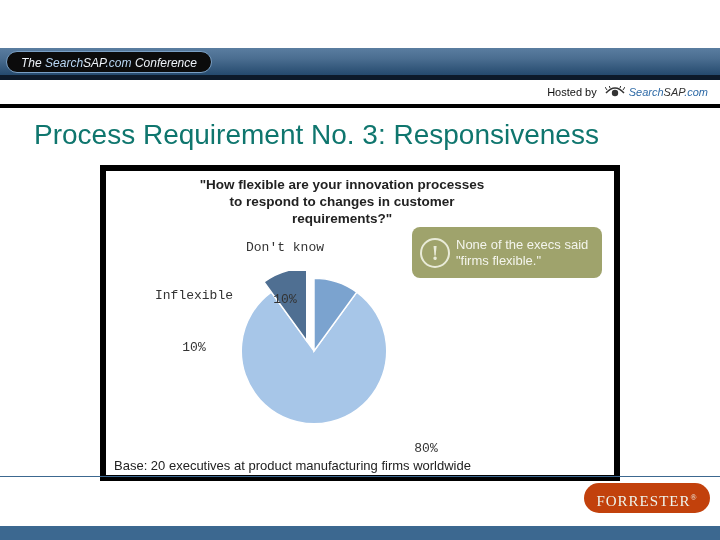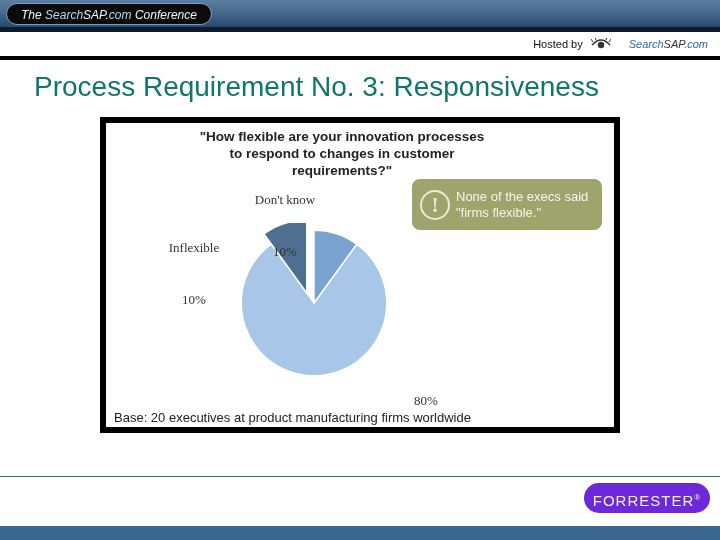--- a/index.html
+++ b/index.html
@@ -10,20 +10,21 @@
     font-family: Verdana, Geneva, sans-serif;
     position: relative;
     overflow: hidden;
   }
   .topbar {
     width: 100%;
     height: 32px;
     background: linear-gradient(#5a7da0 0%, #4a6d90 40%, #254a6e 100%);
     border-bottom: 5px solid #0d1a2a;
     position: relative;
+    margin-top: 48px;
   }
   .topbar-pill {
     position: absolute;
     left: 6px;
     top: 3px;
     height: 22px;
     padding: 0 14px;
     background: #0b0b0b;
     border: 1px solid #7aa0c5;
     border-radius: 11px;
@@ -42,21 +43,21 @@
     align-items: center;
     justify-content: flex-end;
     padding-right: 12px;
     gap: 8px;
     font-size: 11px;
     color: #111;
   }
   .hosted-logo {
     display: flex;
     align-items: center;
-    gap: 18px;
+    gap: 4px;
     font-style: italic;
     font-size: 11px;
     color: #333;
   }
   .hosted-logo .hl { color: #2e6aa6; }
   .eye-icon { display: inline-block; }
   .title {
     padding: 10px 34px 8px 34px;
     font-family: Verdana, Geneva, sans-serif;
     font-size: 28px;
@@ -116,21 +117,21 @@
   .pie-wrap {
     position: absolute;
     left: 128px;
     top: 100px;
     width: 160px;
     height: 160px;
   }
   .pie-wrap svg { width: 100%; height: 100%; }
   .lbl {
     position: absolute;
-    font-family: Liberation Serif, serif;
+    font-family: Liberation Mono, monospace;
     color: #333;
     font-size: 13px;
     text-align: center;
     line-height: 1.15;
   }
   .lbl .pct { display:block;margin-top:37px; }
   .lbl-dontknow { left: 134px; top: 70px; width: 90px; }
   .lbl-inflex   { left: 48px;  top: 118px; width: 80px; }
   .lbl-somewhat { left: 260px; top: 234px; width: 120px; }
   .base-note {
@@ -156,24 +157,24 @@
     width: 100%;
     height: 14px;
     background: #3c6890;
   }
   .forrester {
     position: absolute;
     right: 10px;
     top: 6px;
     width: 126px;
     height: 30px;
-    background: #6d28d9;
+    background: #c2410c;
     border-radius: 15px;
     color: #eef4ec;
-    font-family: Liberation Sans, sans-serif;
+    font-family: Liberation Serif, serif;
     font-size: 15px;
     letter-spacing: 1px;
     text-align: center;
     line-height: 30px;
   }
   .forrester sup { font-size: 8px; vertical-align: super; }
 </style>
 </head>
 <body>
 

